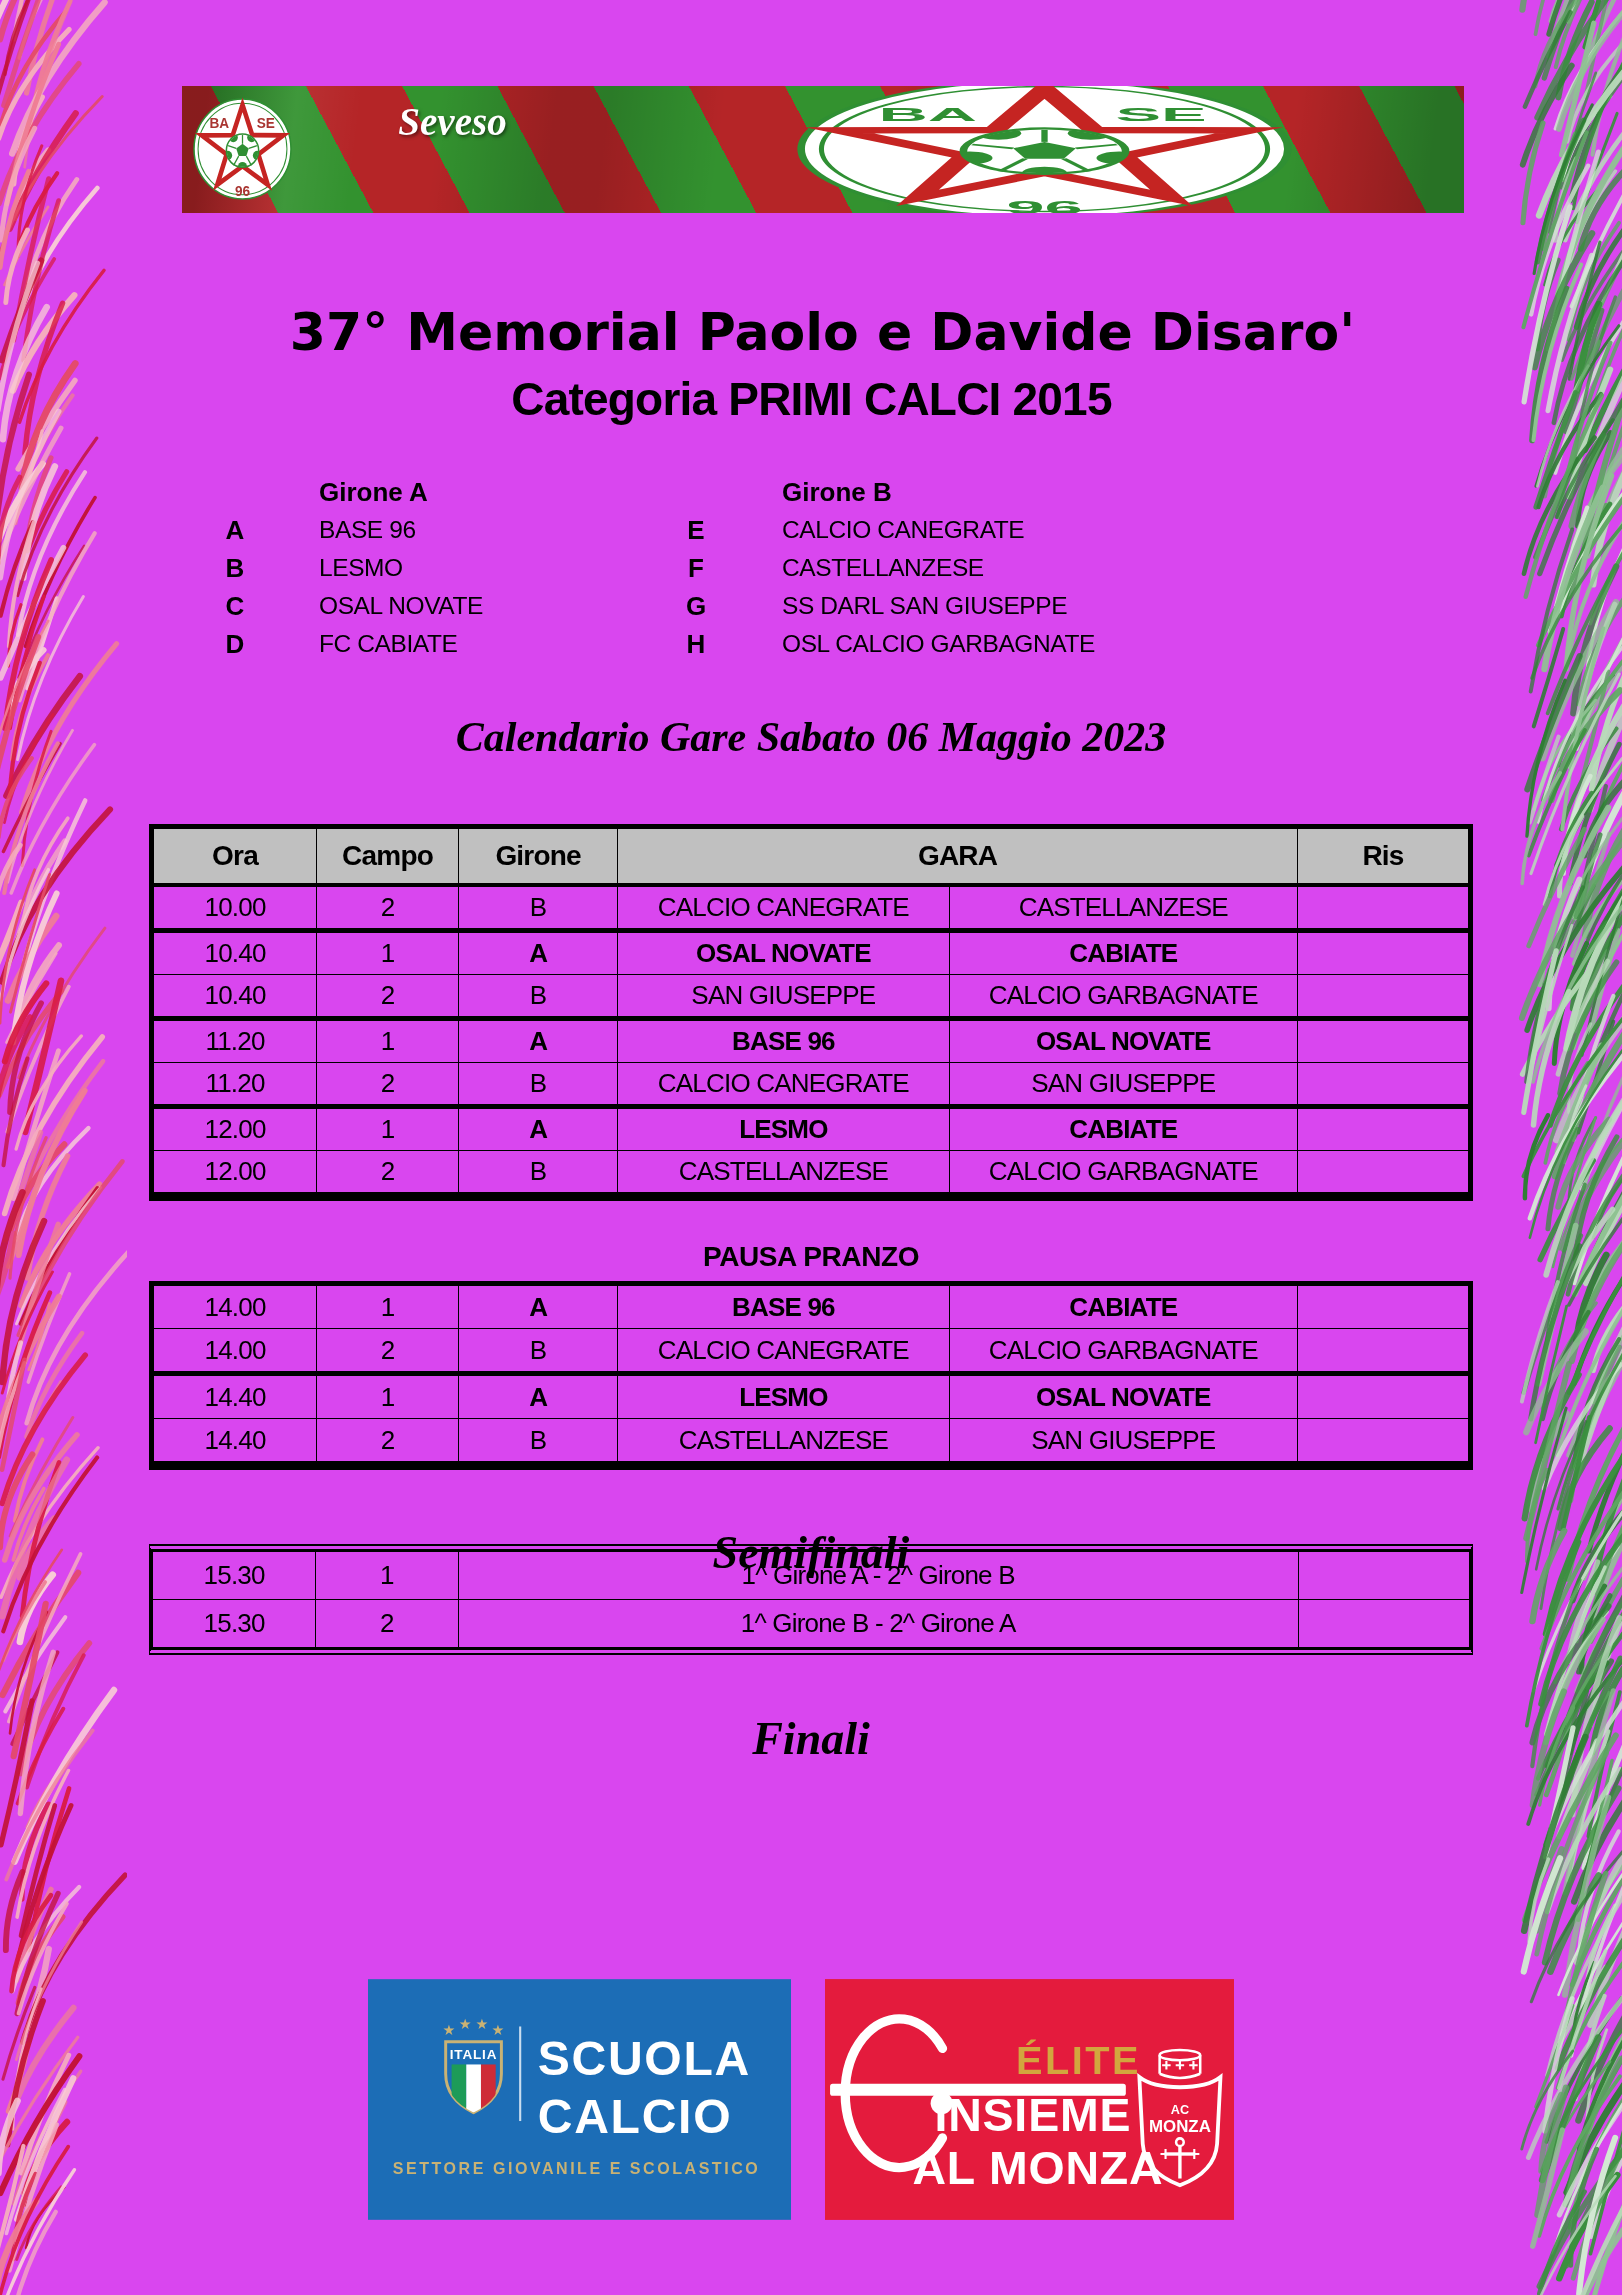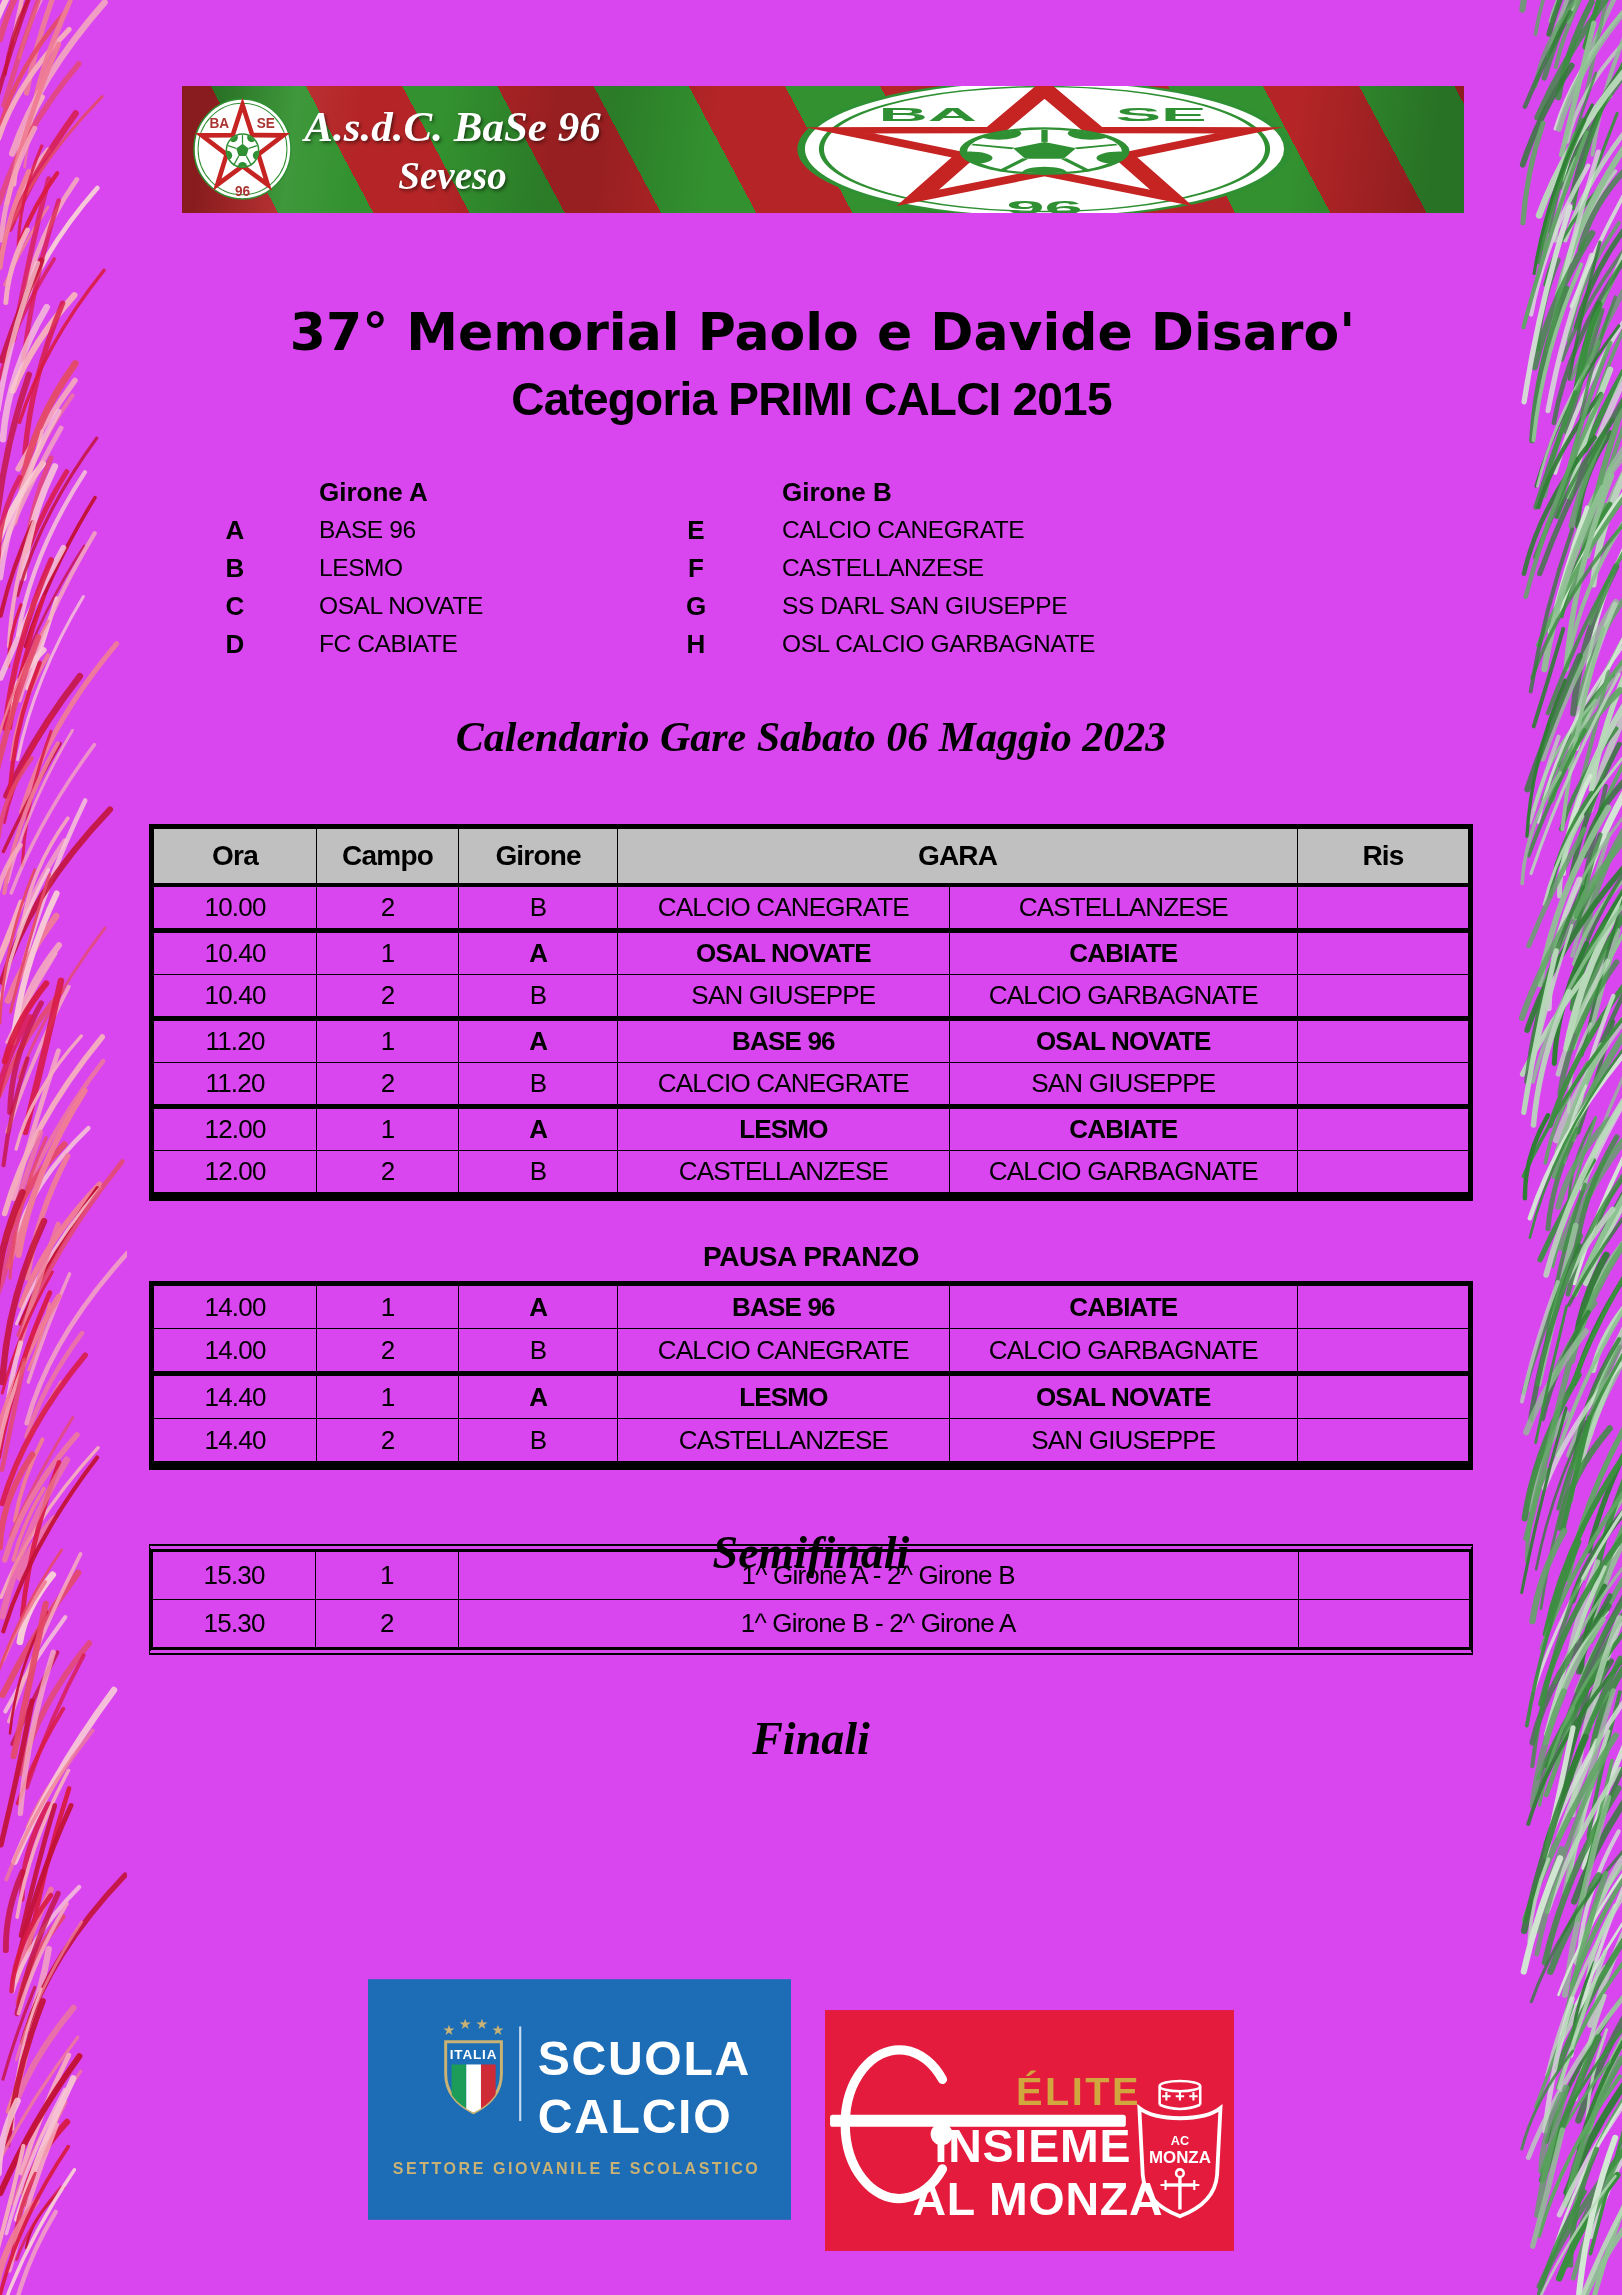--- a/index.html
+++ b/index.html
@@ -54,21 +54,21 @@
   #afternoon-table tbody td{height:42px;}
   #semis-table tbody td{height:47px;}
   #finals-table tbody td{height:42px;}
   tr.pair-end td{border-bottom:5px solid #000;}
   td.bd,.bd{font-weight:bold;}
   .pausa{position:absolute;left:149px;top:1232px;width:1324px;height:49px;line-height:49px;
          text-align:center;font-weight:bold;font-size:28px;letter-spacing:-0.4px;}
   
   .sponsor{position:absolute;top:1979px;}
   #sponsor-figc{left:368px;width:423px;height:241px;}
-  #sponsor-monza{left:825px;width:409px;height:241px;margin-top:31px;}
+  #sponsor-monza{left:825px;width:409px;height:241px;}
 </style>
 </head>
 <body>
 
 <div class="page">
 
   <svg id="crayon-left" class="crayon" viewBox="0 0 150 2716">
       <path d="M15.7,-20.0 Q40.8,-75.9 87.8,-131.9" stroke="#f5aebd" stroke-width="7.3" fill="none" stroke-linecap="round" opacity="0.98"></path>
       <path d="M1.7,-7.1 Q12.2,-56.8 66.0,-106.5" stroke="#ef7d95" stroke-width="3.2" fill="none" stroke-linecap="round" opacity="0.74"></path>
       <path d="M23.6,13.0 Q38.6,-78.7 65.6,-170.4" stroke="#ef7d95" stroke-width="4.0" fill="none" stroke-linecap="round" opacity="0.97"></path>
@@ -647,21 +647,20 @@
               <line x1="92.4" y1="113.6" x2="82.4" y2="131.5"></line>
               <line x1="87.6" y1="99" x2="71.5" y2="93.7"></line>
             </g>
           </g>
           <text x="54" y="60" text-anchor="middle" font-size="27" font-weight="bold" font-family="Liberation Sans, sans-serif" fill="#a93531">BA</text>
           <text x="146" y="60" text-anchor="middle" font-size="27" font-weight="bold" font-family="Liberation Sans, sans-serif" fill="#a93531">SE</text>
           <text x="100" y="191" text-anchor="middle" font-size="27" font-weight="bold" font-family="Liberation Sans, sans-serif" fill="#a93531">96</text>
         </svg>
       </div>
     <div class="banner-text">
-      <div class="bt1">A.s.d.C. BaSe 96</div>
       <div class="bt2">Seveso</div>
     </div>
     <div class="emblem-big" id="emblem-big">
         <svg viewBox="0 0 200 200" preserveAspectRatio="none" width="100%" height="100%">
           <clipPath id="ballClipB">
             <circle cx="100" cy="103" r="31"></circle>
           </clipPath>
           <circle cx="100" cy="100" r="96" fill="#fff" stroke="#2f8f33" stroke-width="3"></circle>
           <circle cx="100" cy="100" r="88" fill="none" stroke="#2f8f33" stroke-width="2"></circle>
           <path d="M100,15 L119.4,73.3 L180.8,73.7 L131.4,110.2 L150,168.8 L100,133 L50,168.8 L68.6,110.2 L19.2,73.7 L80.6,73.3 Z" fill="#fff" stroke="#c52422" stroke-width="9"></path>

